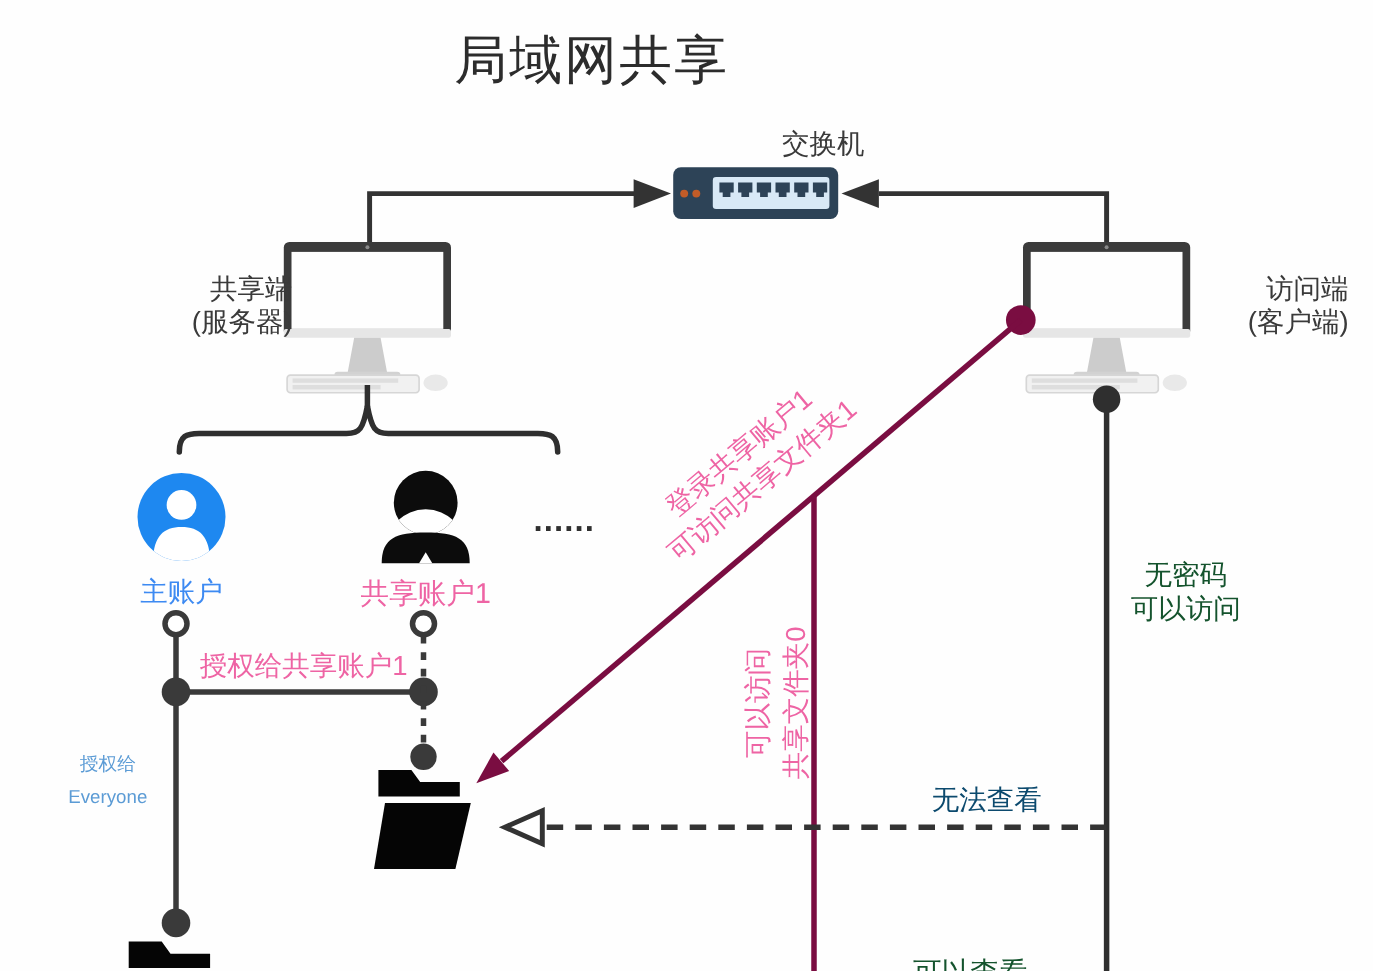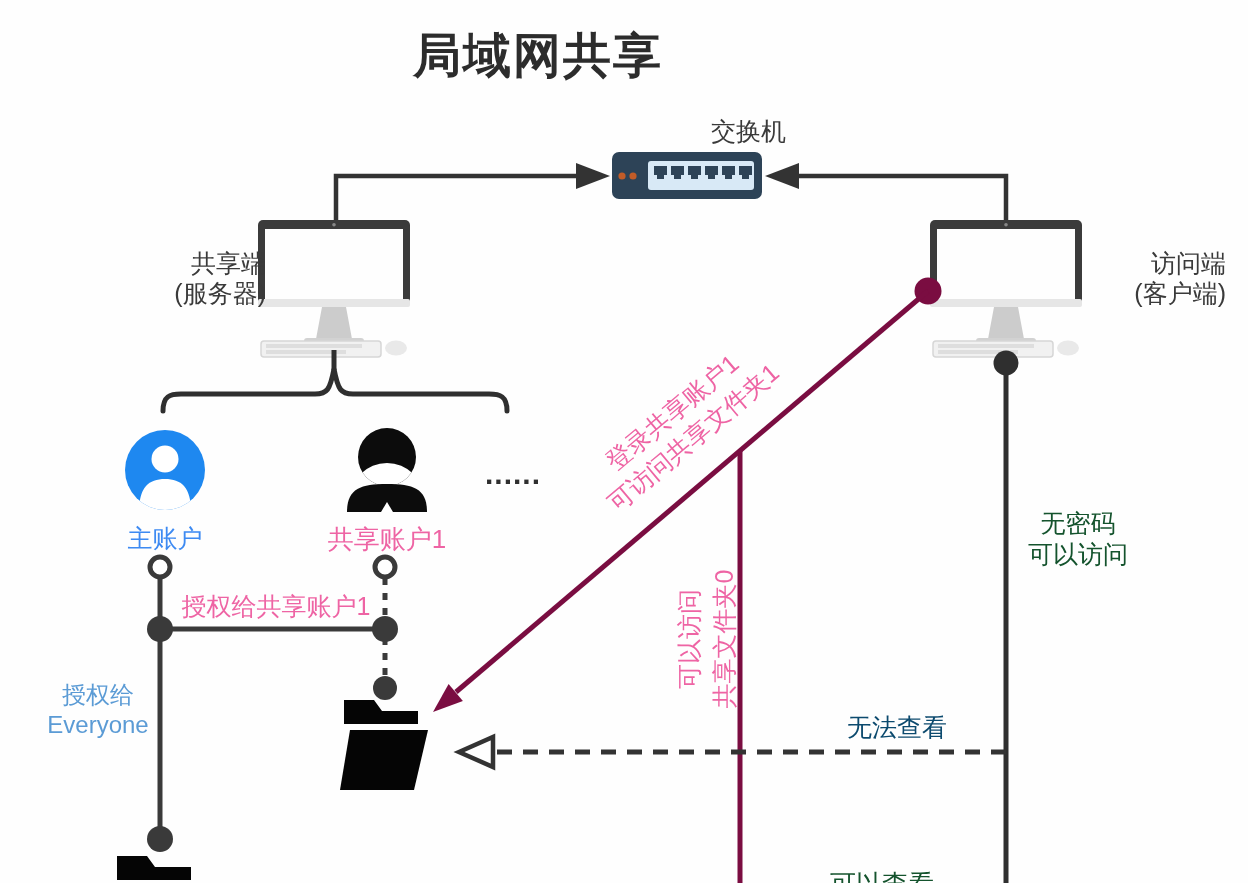--- a/index.html
+++ b/index.html
@@ -2,25 +2,25 @@
 <html><head>
 <meta charset="utf-8">
 <style>
   html,body{margin:0;padding:0;background:#fff;}
   #stage{
     position:relative;width:1248px;height:883px;background:#fefefe;
     overflow:hidden;font-family:"Liberation Sans","DejaVu Sans",sans-serif;
   }
   #diagram-svg{position:absolute;left:0;top:0;}
   .lbl{position:absolute;text-align:center;line-height:1.25;white-space:nowrap;}
-  .title{font-size:48px;font-weight:700;color:#2c2c2c;letter-spacing:2px;}
+  .title{font-size:48px;font-weight:400;color:#2c2c2c;letter-spacing:2px;}
   .dark{color:#3a3a3a;font-size:25px;text-align:right;}
   .pink{color:#ee64a4;font-size:25px;}
   .blue-acct{color:#3d8af2;font-size:25px;}
-  .blue-soft{color:#5b9bd5;font-size:24px;}
+  .blue-soft{color:#5b9bd5;font-size:17px;}
   .green{color:#14532d;font-size:25px;}
   .red{color:#0c4a6e;font-size:25px;}
   .dots{color:#2f2f2f;font-size:30px;font-weight:bold;letter-spacing:1px;}
   .rot40{transform:rotate(-40deg);}
   .rot90{transform:rotate(-90deg);}
   .c{display:block;}
 </style>
 </head>
 <body>
 

